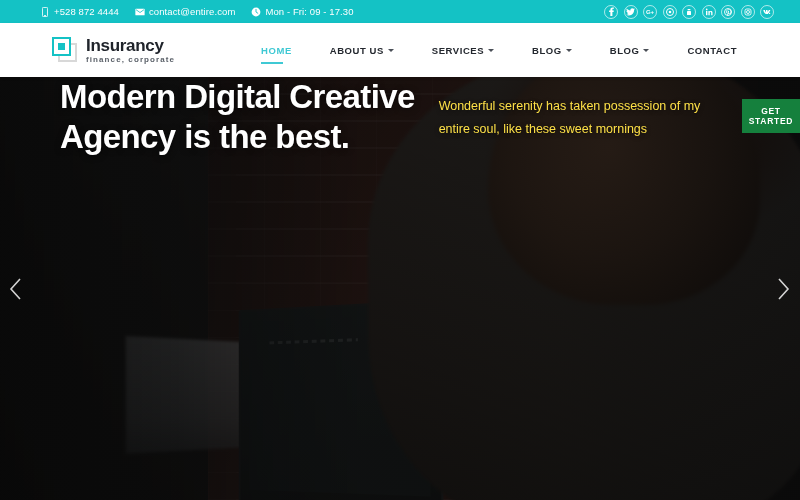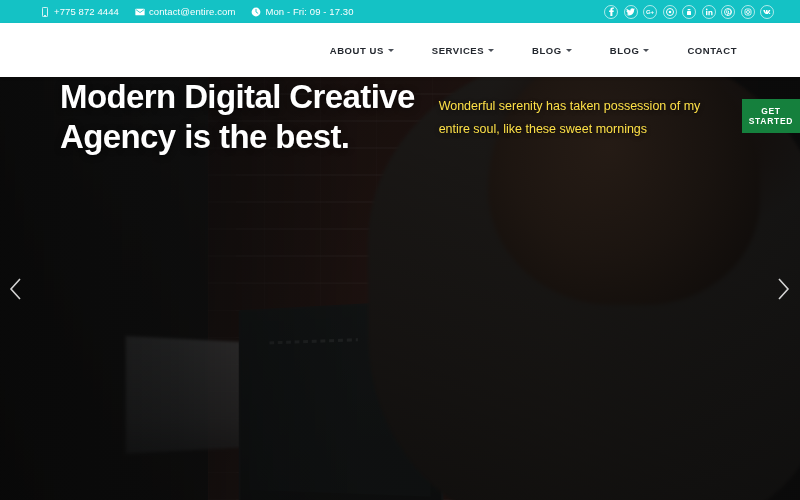--- a/index.html
+++ b/index.html
@@ -206,21 +206,21 @@
   <div class="topbar">
     <div class="topbar-left">
 
       <div class="tb-item">
         <span class="ic">
           <svg width="6" height="10" viewBox="0 0 6 10">
               <rect x="0.4" y="0.4" width="5.2" height="9.2" rx="1" fill="none" stroke="#fff" stroke-width="0.9"></rect>
               <rect x="2" y="8" width="2" height="0.8" fill="#fff"></rect>
             </svg>
         </span>
-        <span>+775 872 4444</span>
+        <span>+528 872 4444</span>
       </div>
 
       <div class="tb-item">
         <span class="ic">
           <svg width="11" height="8" viewBox="0 0 11 8">
               <rect x="0.4" y="0.4" width="10.2" height="7.2" rx="0.6" fill="#fff"></rect>
               <path d="M0.8 1.2 L5.5 4.6 L10.2 1.2" fill="none" stroke="#14c2c5" stroke-width="0.9"></path>
             </svg>
         </span>
         <span>contact@entire.com</span>
@@ -286,22 +286,37 @@
       <a class="soc">
           <svg width="9" height="6" viewBox="0 0 9 6">
             <path d="M.3 1h1.6c.1.9.45 1.9 1.1 2.45V1h1.5v1.75c.55-.15 1.1-.95 1.3-1.75h1.5c-.2.95-.75 1.8-1.3 2.2.55.35 1.2 1.1 1.45 1.8H6.1c-.2-.6-.7-1.1-1.1-1.3V5H3.5C1.9 5 .6 3.3.3 1z" fill="#fff"></path>
           </svg>
         </a>
     </div>
   </div>
 
   <div class="header">
 
+    <div class="brand">
+      <div class="brand-mark">
+        <div class="sq-back"></div>
+        <div class="sq-front"></div>
+        <div class="sq-inner"></div>
+      </div>
+      <div class="brand-text">
+        <div class="brand-name">Insurancy</div>
+        <div class="brand-tag">finance, corporate</div>
+      </div>
+    </div>
 
     <nav class="nav">
+      <div class="nav-item active">
+        <span>HOME</span>
+        <span class="nav-underline"></span>
+      </div>
       <div class="nav-item">
         <span>ABOUT US</span>
         <span class="caret"></span>
       </div>
       <div class="nav-item">
         <span>SERVICES</span>
         <span class="caret"></span>
       </div>
       <div class="nav-item">
         <span>BLOG</span>

